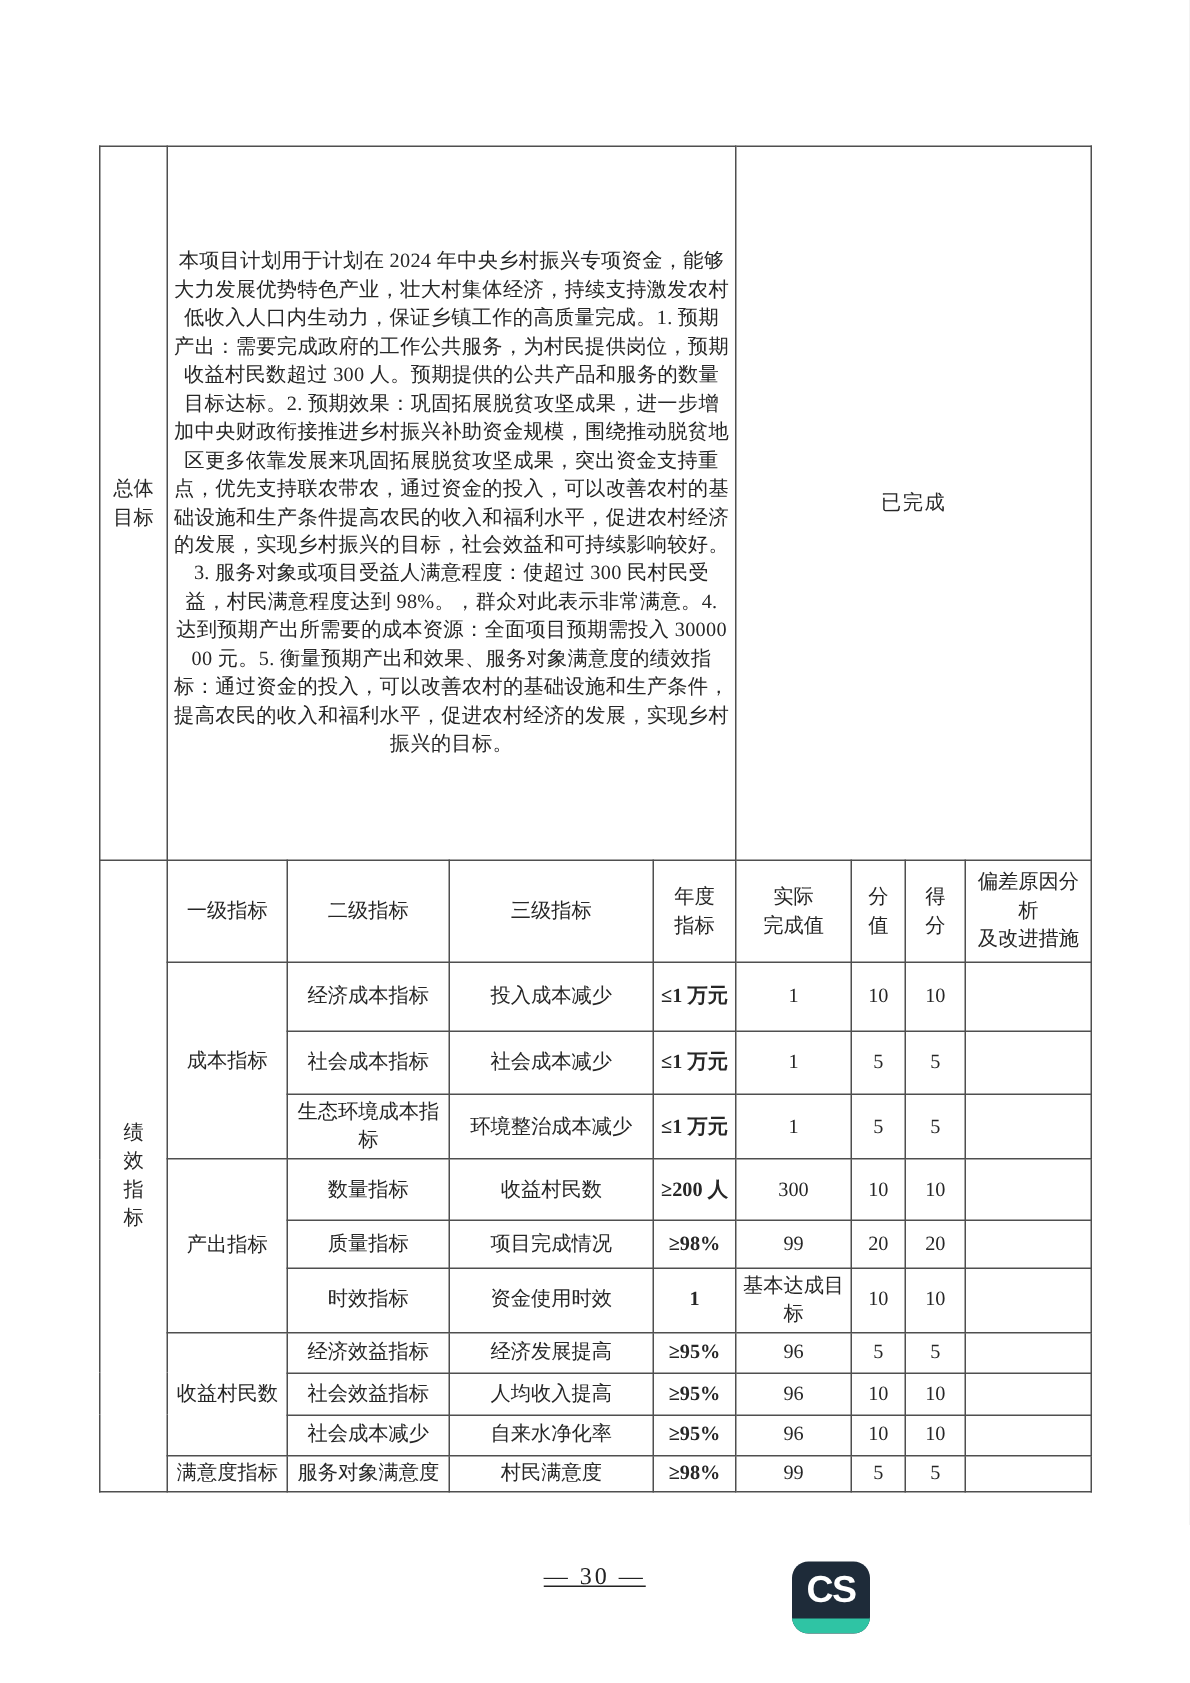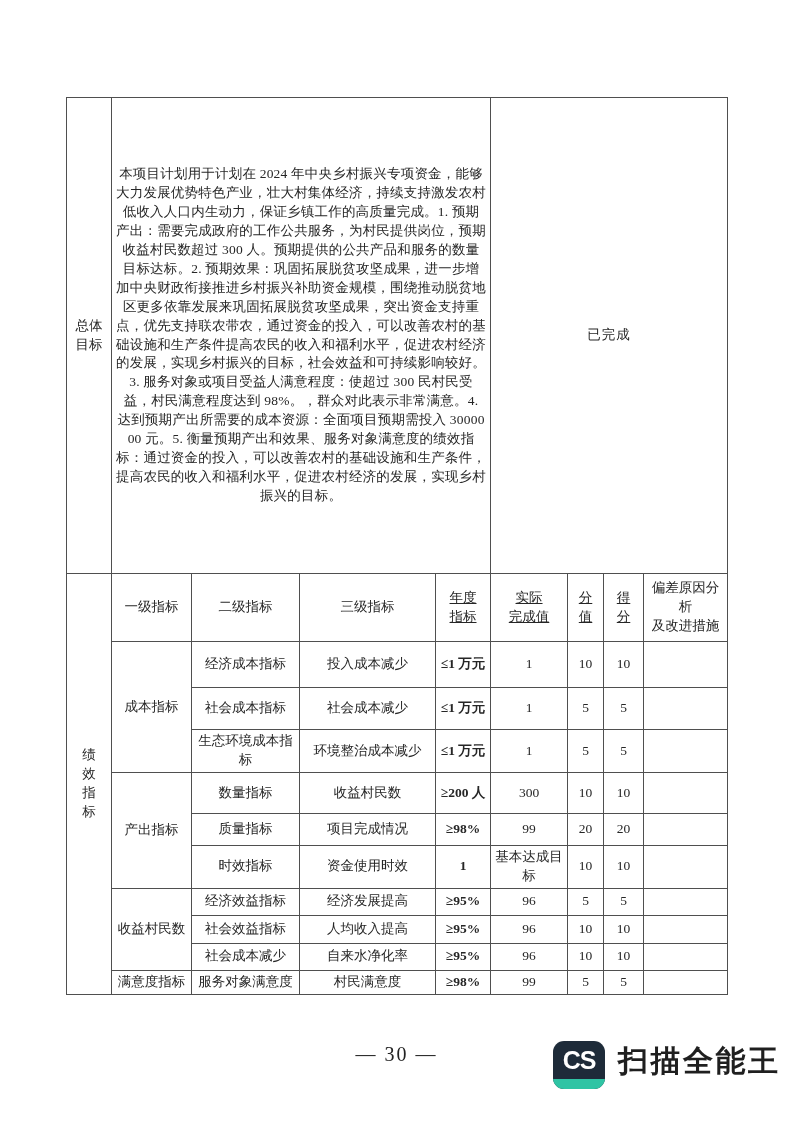--- a/index.html
+++ b/index.html
@@ -12,32 +12,32 @@
   table.doc td{border:1px solid #4f4f4f;padding:2px 4px;text-align:center;vertical-align:middle;
                font-size:13.5px;line-height:1.4;color:#262626;overflow:hidden;word-break:break-all;}
 
   td.goal-label{vertical-align:top;white-space:pre-line;padding-top:4px;font-size:15px;line-height:23px;}
   td.goal-content{vertical-align:top;text-align:justify;text-align-last:center;
                   padding:37px 10px 8px 11px;font-size:15px;line-height:21.7px;letter-spacing:0.2px;}
   td.goal-status{font-size:15px;letter-spacing:1px;margin-left:40px;}
 
   td.section-label{white-space:pre-line;font-size:13.5px;line-height:16.5px;padding:0;}
   td.hdr{font-size:13.5px;}
-  td.pre{white-space:pre-line;text-decoration:underline;}
+  td.pre{white-space:pre-line;}
   td.dev-h{font-size:13px;white-space:pre-line;line-height:1.55;padding:2px 6px;}
   td.l3{text-align:left;padding-left:8px;}
   td.num{font-size:15px;}
   td.annual{font-size:14px;padding:2px 3px;font-weight:bold;}
 
   
   .page-number{position:absolute;top:1043px;left:0;width:100%;text-align:center;
-               font-size:20px;letter-spacing:2px;color:#222;}
+               font-size:16px;letter-spacing:2px;color:#222;text-decoration:underline;}
 
   
-  .wm{position:absolute;left:553px;top:1041px;display:flex;}
+  .wm{position:absolute;left:528px;top:1041px;display:flex;align-items:center;}
   .wm-icon{position:relative;width:52px;height:48px;border-radius:11px;background:#1e2b39;
            display:flex;align-items:center;justify-content:center;overflow:hidden;flex:0 0 auto;}
   .wm-cs{color:#ffffff;font-family:"Liberation Sans","DejaVu Sans",sans-serif;font-weight:800;
          font-size:25px;letter-spacing:-1px;margin-top:-9px;}
   .wm-strip{position:absolute;left:0;right:0;bottom:0;height:10px;background:#2fc4a4;}
   .wm-name{margin-left:13px;font-family:"Liberation Sans","DejaVu Sans",sans-serif;font-weight:600;
            font-size:30px;color:#1f1f1f;letter-spacing:2.5px;white-space:nowrap;}
 </style>
 </head>
 <body>
@@ -185,16 +185,15 @@
   </tbody>
     </table>
 
   <div class="page-number">— 30 —</div>
 
   <div class="wm">
     <div class="wm-icon">
       <span class="wm-cs">CS</span>
       <span class="wm-strip"></span>
     </div>
-    <span class="wm-name">扫描全能王</span>
   </div>
 
 </div>
 
 </body></html>

